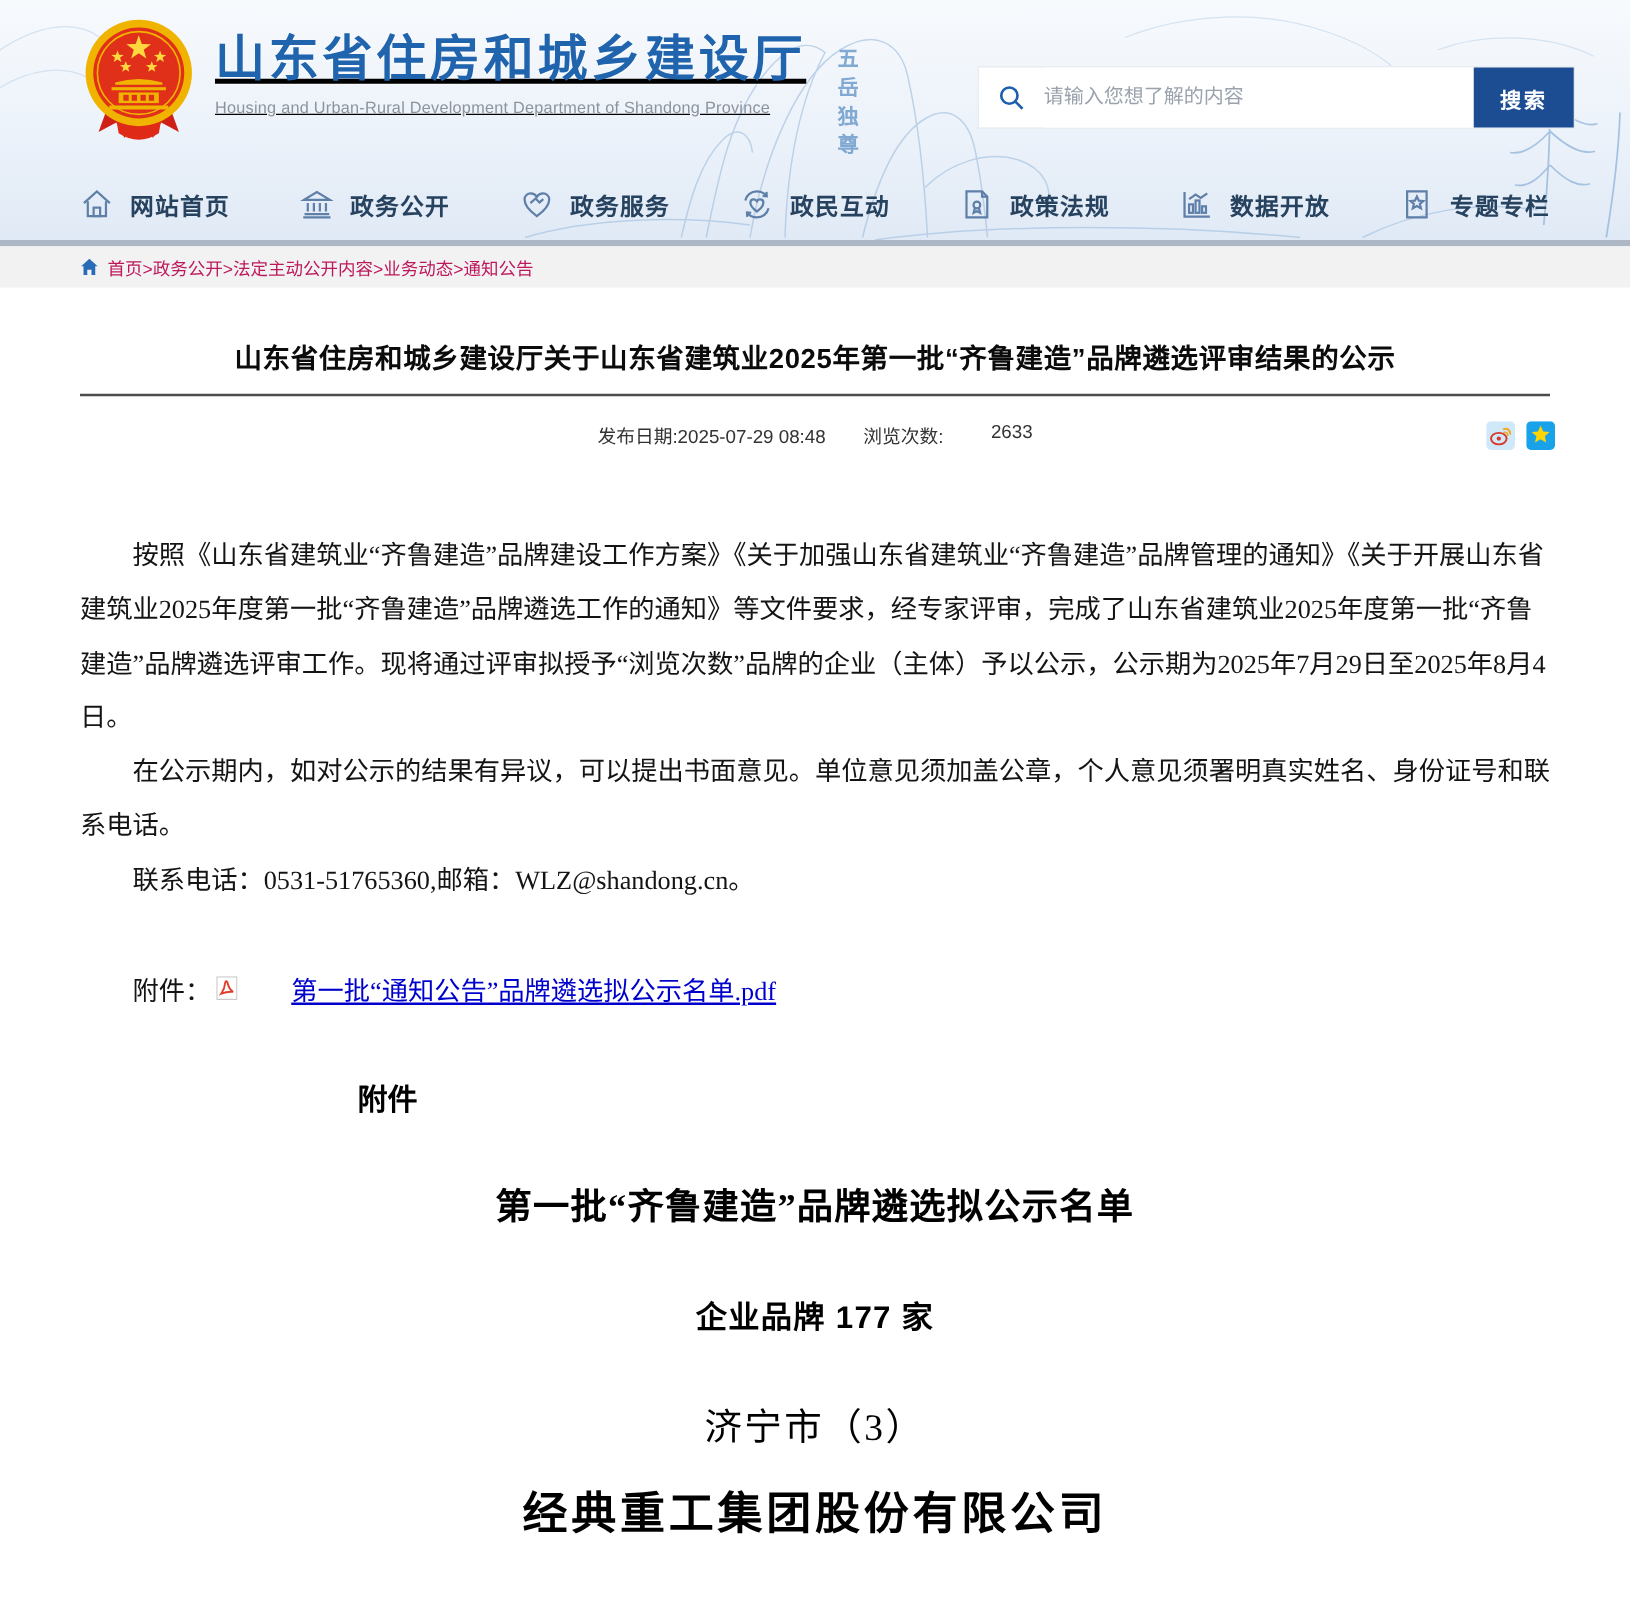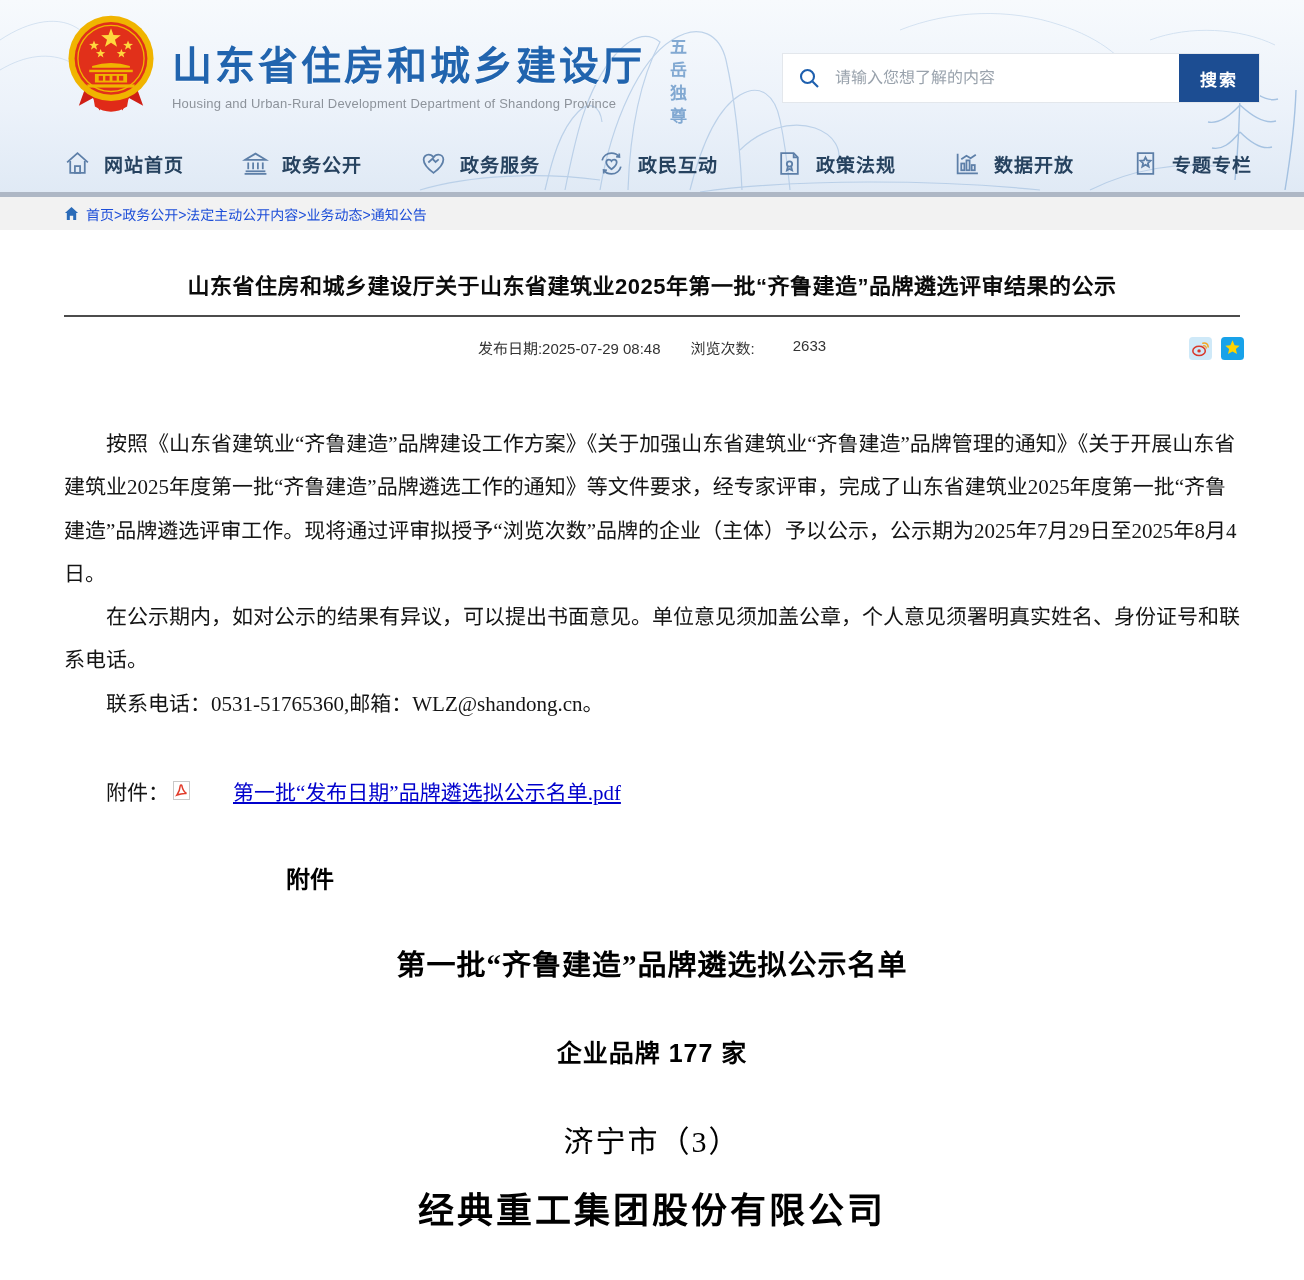--- a/index.html
+++ b/index.html
@@ -21,21 +21,21 @@
   .art { position:absolute; top:0; left:0; width:1304px; height:197px; pointer-events:none; }
   .art-label {
     position:absolute; left:664px; top:38px;
     writing-mode:vertical-rl;
     font-family:"Liberation Serif", serif;
     font-size:17px; letter-spacing:6px;
     color:#6f9ccb; opacity:.85; font-weight:bold;
   }
   .header-row { position:relative; height:135px; }
   .logo { position:absolute; left:62px; top:13px; width:98px; height:104px; }
-  .titles { position:absolute; left:172px; top:44px; }
+  .titles { position:absolute; left:172px; top:26px;text-decoration:underline; }
   .site-title {
     font-size:40px; font-weight:bold; color:#2164ae;
     letter-spacing:3px; line-height:1.1;
     text-shadow:0 1px 0 rgba(255,255,255,.6);
   }
   .site-subtitle { margin-top:8px; font-size:13px; color:#8d939b; letter-spacing:.2px; }
   .search {
     position:absolute; right:44px; top:53px;
     width:478px; height:50px;
     display:flex; align-items:stretch;
@@ -48,33 +48,33 @@
     font-family:"Liberation Sans", sans-serif;
   }
   .search input::placeholder { color:#9aa3ad; }
   .search-btn {
     width:80px; border:none; cursor:pointer;
     background:#1c4d92; color:#ffffff;
     font-size:17px; font-weight:bold; letter-spacing:2px;
     font-family:"Liberation Sans", sans-serif;
   }
   .nav-row {
-    position:absolute; left:64px; right:52px; top:135px; height:57px;
+    position:absolute; left:64px; right:64px; top:135px; height:57px;
     display:flex; align-items:center; justify-content:space-between;
   }
   .nav-item { display:flex; align-items:center; gap:13px; cursor:pointer; }
   .nav-item .ni { width:27px; height:27px; }
   .nav-item .nl { font-size:19px; font-weight:bold; color:#26425f; letter-spacing:1px; }
   .gray-bar { position:absolute; left:0; bottom:0; width:100%; height:5px; background:#aeb7c5; }
   
   .breadcrumb {
     height:33px; background:#f2f2f2;
     display:flex; align-items:center; gap:7px;
     padding-left:64px;
-    font-size:14px; color:#1d4ed8;
+    font-size:14px; color:#be185d;
   }
   
   .content { padding:0 64px; background:#fff; }
   .article-title {
     margin-top:38px;
     text-align:center;
     font-size:22px; font-weight:bold; color:#0b0b0b;
     letter-spacing:.5px;
   }
   .title-rule { margin-top:15px; border:none; border-top:2px solid #4c4c4c; }
@@ -288,21 +288,21 @@
     <p>在公示期内，如对公示的结果有异议，可以提出书面意见。单位意见须加盖公章，个人意见须署明真实姓名、身份证号和联系电话。</p>
     <p>联系电话：0531-51765360,邮箱：WLZ@shandong.cn。</p>
   </div>
 
   <div class="attach-row">
     <span>附件：</span>
     <svg class="pdf" viewBox="0 0 17 19">
       <rect x="0.5" y="0.5" width="16" height="18" fill="#ffffff" stroke="#c9c9c9"></rect>
       <path d="M4 14 C6 11 7 7.5 7.2 5 C7.3 3.8 8.6 3.6 8.9 4.8 C9.5 7.5 11 11 13.5 12.5 C11 12.2 7 12.8 4 14 Z" fill="none" stroke="#e23c2b" stroke-width="1.5"></path>
     </svg>
-    <a class="attach-link">第一批“发布日期”品牌遴选拟公示名单.pdf</a>
+    <a class="attach-link">第一批“通知公告”品牌遴选拟公示名单.pdf</a>
   </div>
 
   <div class="doc">
     <div class="annex-label">附件</div>
     <div class="doc-title">第一批“齐鲁建造”品牌遴选拟公示名单</div>
     <div class="doc-subtitle">企业品牌 177 家</div>
     <div class="doc-city">济宁市（3）</div>
     <div class="doc-company">经典重工集团股份有限公司</div>
 
   </div>

